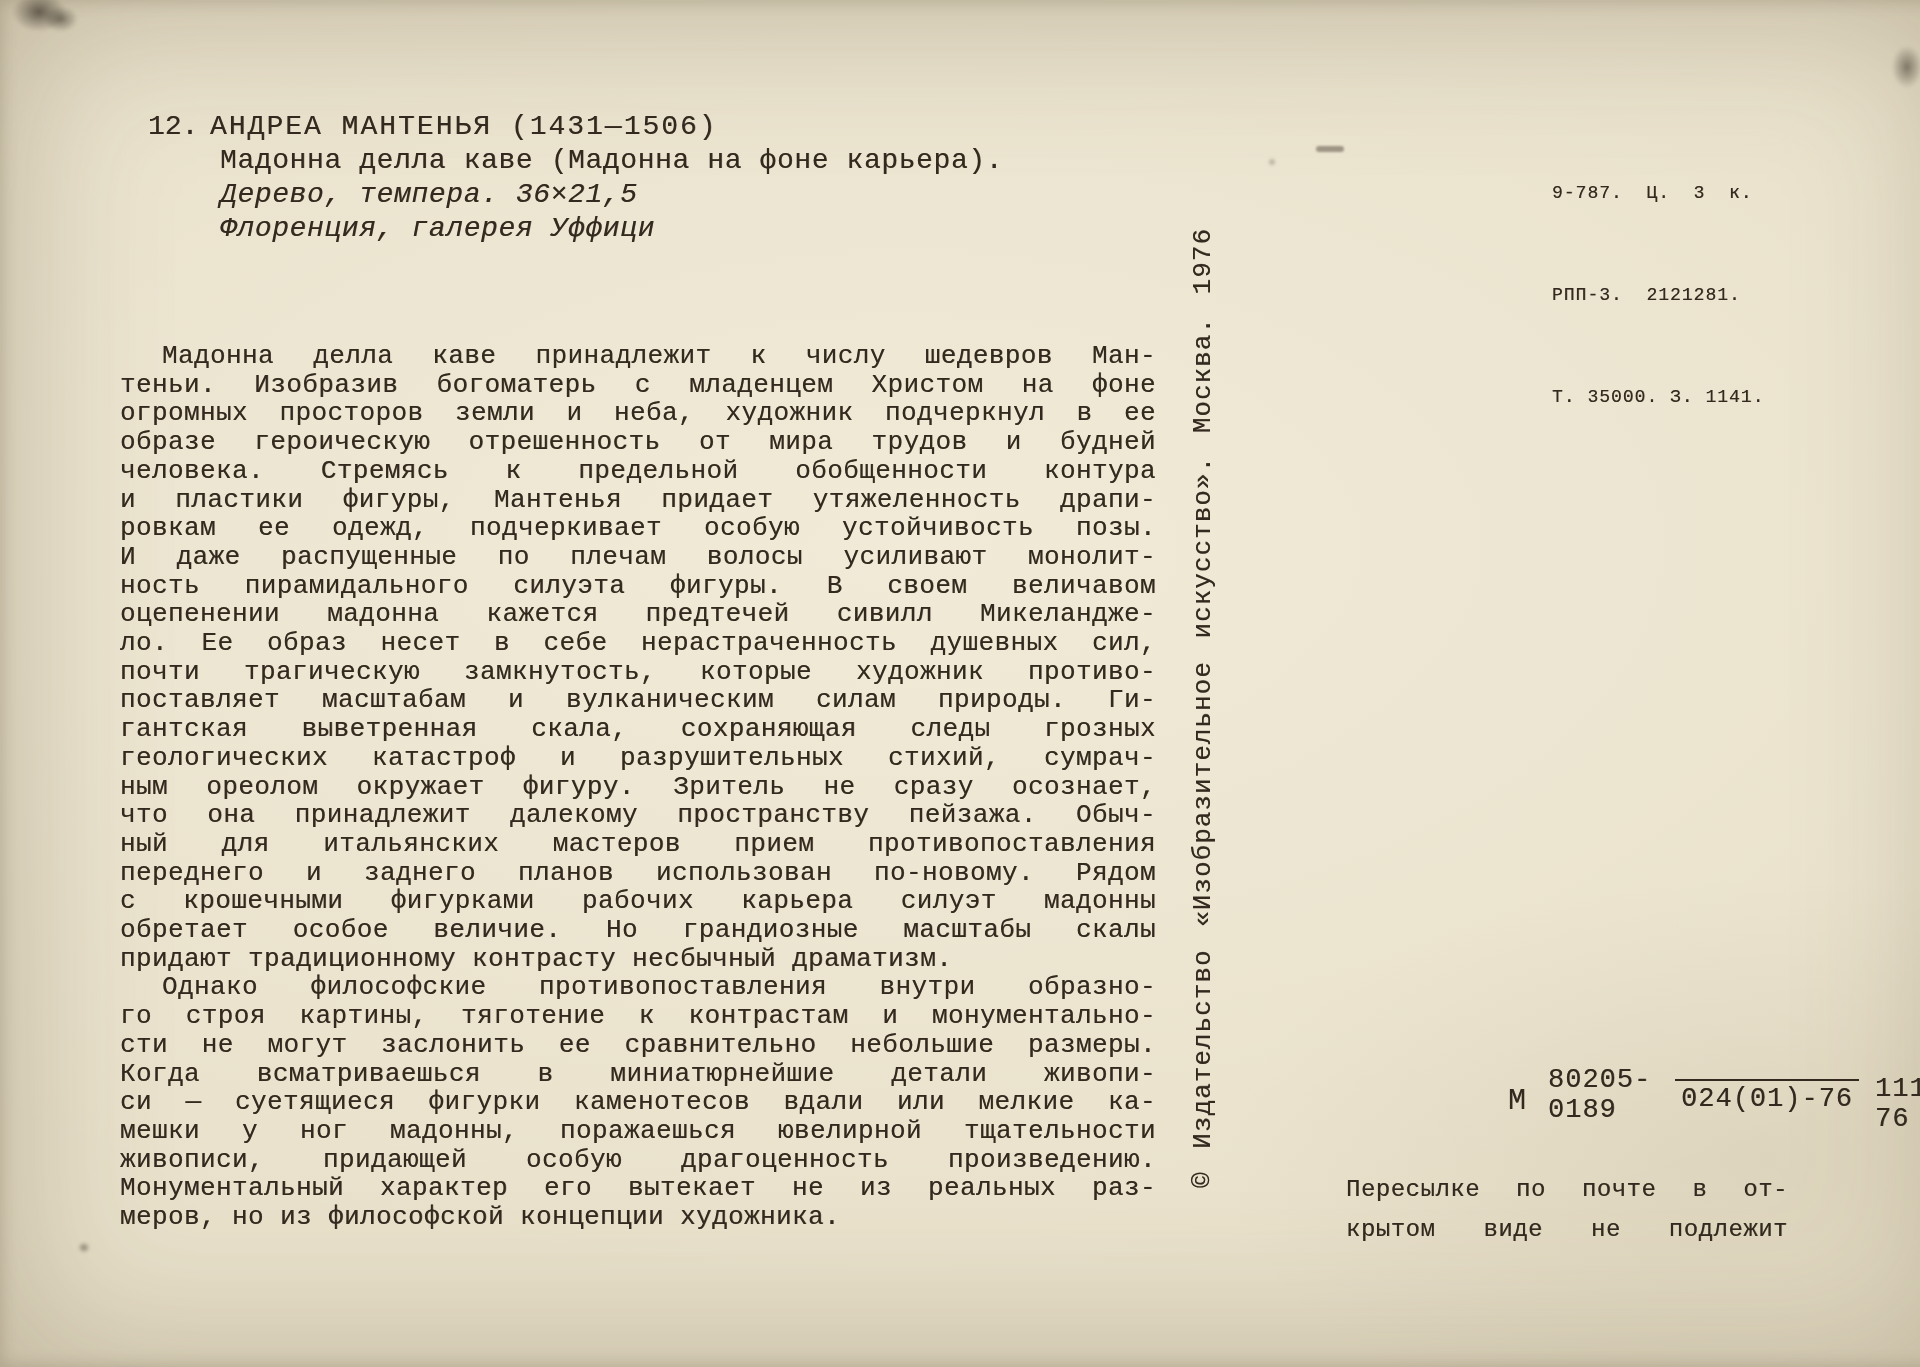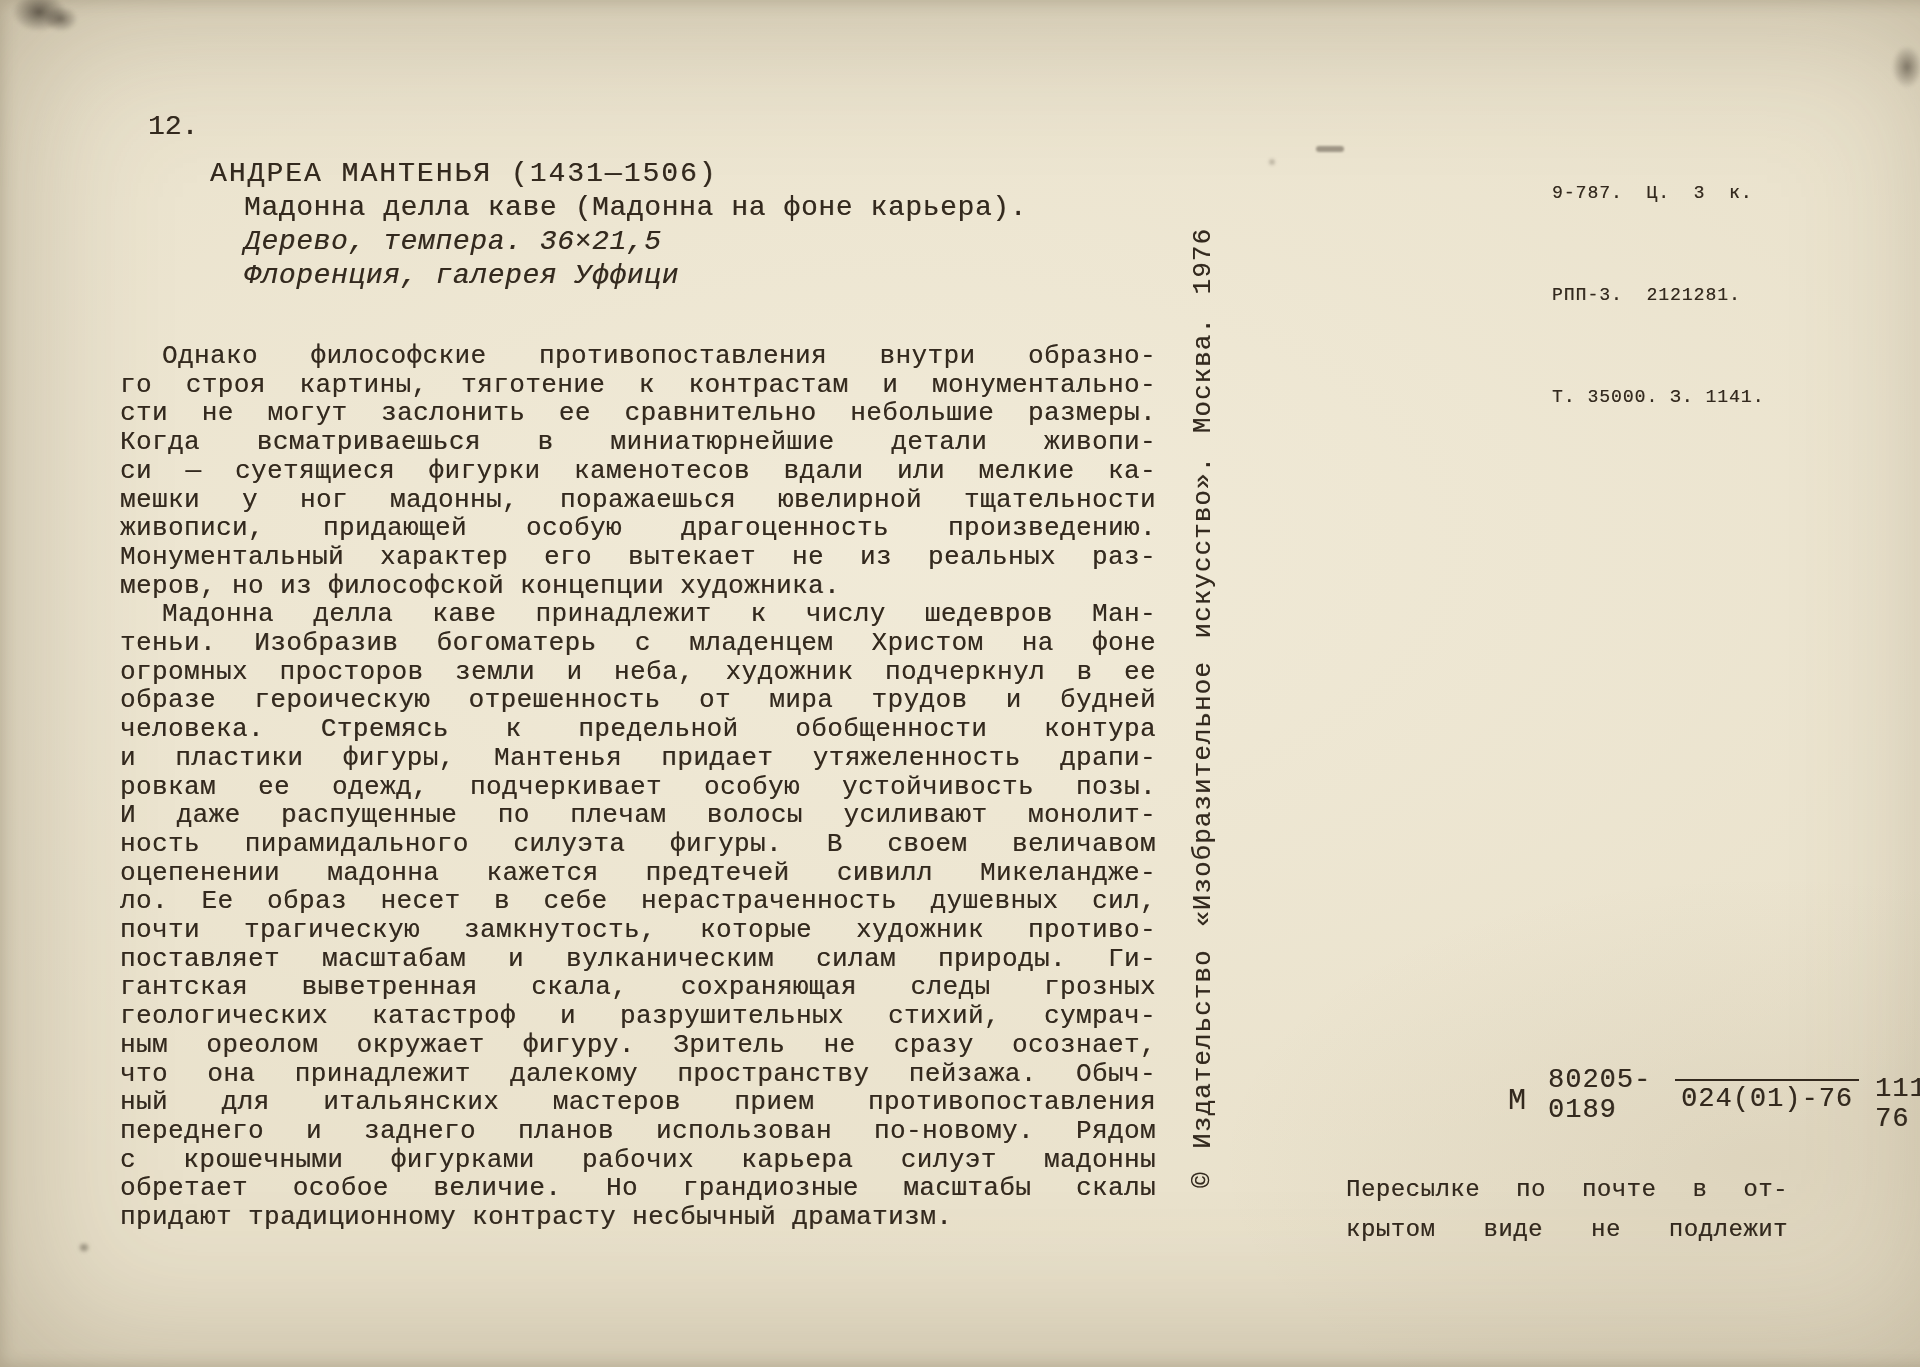--- a/index.html
+++ b/index.html
@@ -34,22 +34,22 @@
         background: radial-gradient(ellipse, rgba(40,32,22,0.45), rgba(40,32,22,0) 75%); }
   .a4 { left: 1316px; top: 146px; width: 28px; height: 6px; border-radius: 3px; filter: blur(1px);
         background: rgba(45,36,25,0.4); }
   .a5 { left: 1268px; top: 158px; width: 8px; height: 8px;
         background: radial-gradient(ellipse, rgba(45,36,25,0.35), rgba(45,36,25,0) 75%); }
 
   
   .caption { position: absolute; left: 148px; top: 110px; font-size: 28px; line-height: 34px; }
   .cap-row { display: flex; }
   .cap-num { width: 62px; }
-  .cap-artist { letter-spacing: 2px; margin-top: 47px; }
-  .cap-line { margin-left: 96px; letter-spacing: 0.6px; }
+  .cap-artist { letter-spacing: 2px; }
+  .cap-line { margin-left: 72px; letter-spacing: 0.6px; }
   .italic { font-style: italic; }
 
   
   .printinfo { position: absolute; left: 1552px; top: 108px; font-size: 18px;
                line-height: 34px; letter-spacing: 1px; white-space: pre; }
 
   
   .essay { position: absolute; left: 120px; top: 342px; width: 1036px; font-size: 26px; }
   .para { margin: 0; }
   .para .bline { line-height: 28.7px; letter-spacing: 0.4px;
@@ -100,31 +100,20 @@
   </div>
 
   <div class="printinfo">
     <div>9-787.  Ц.  3  к.</div>
     <div>РПП-3.  2121281.</div>
     <div>Т. 35000. З. 1141.</div>
   </div>
 
   <div class="essay">
     <div class="para">
-        <div class="bline">Однако философские противопоставления внутри образно-</div>
-        <div class="bline">го строя картины, тяготение к контрастам и монументально-</div>
-        <div class="bline">сти не могут заслонить ее сравнительно небольшие размеры.</div>
-        <div class="bline">Когда всматриваешься в миниатюрнейшие детали живопи-</div>
-        <div class="bline">си — суетящиеся фигурки каменотесов вдали или мелкие ка-</div>
-        <div class="bline">мешки у ног мадонны, поражаешься ювелирной тщательности</div>
-        <div class="bline">живописи, придающей особую драгоценность произведению.</div>
-        <div class="bline">Монументальный характер его вытекает не из реальных раз-</div>
-        <div class="bline">меров, но из философской концепции художника.</div>
-      </div>
-    <div class="para">
         <div class="bline">Мадонна делла каве принадлежит к числу шедевров Ман-</div>
         <div class="bline">теньи. Изобразив богоматерь с младенцем Христом на фоне</div>
         <div class="bline">огромных просторов земли и неба, художник подчеркнул в ее</div>
         <div class="bline">образе героическую отрешенность от мира трудов и будней</div>
         <div class="bline">человека. Стремясь к предельной обобщенности контура</div>
         <div class="bline">и пластики фигуры, Мантенья придает утяжеленность драпи-</div>
         <div class="bline">ровкам ее одежд, подчеркивает особую устойчивость позы.</div>
         <div class="bline">И даже распущенные по плечам волосы усиливают монолит-</div>
         <div class="bline">ность пирамидального силуэта фигуры. В своем величавом</div>
         <div class="bline">оцепенении мадонна кажется предтечей сивилл Микеландже-</div>
@@ -134,20 +123,31 @@
         <div class="bline">гантская выветренная скала, сохраняющая следы грозных</div>
         <div class="bline">геологических катастроф и разрушительных стихий, сумрач-</div>
         <div class="bline">ным ореолом окружает фигуру. Зритель не сразу осознает,</div>
         <div class="bline">что она принадлежит далекому пространству пейзажа. Обыч-</div>
         <div class="bline">ный для итальянских мастеров прием противопоставления</div>
         <div class="bline">переднего и заднего планов использован по-новому. Рядом</div>
         <div class="bline">с крошечными фигурками рабочих карьера силуэт мадонны</div>
         <div class="bline">обретает особое величие. Но грандиозные масштабы скалы</div>
         <div class="bline">придают традиционному контрасту несбычный драматизм.</div>
       </div>
+    <div class="para">
+        <div class="bline">Однако философские противопоставления внутри образно-</div>
+        <div class="bline">го строя картины, тяготение к контрастам и монументально-</div>
+        <div class="bline">сти не могут заслонить ее сравнительно небольшие размеры.</div>
+        <div class="bline">Когда всматриваешься в миниатюрнейшие детали живопи-</div>
+        <div class="bline">си — суетящиеся фигурки каменотесов вдали или мелкие ка-</div>
+        <div class="bline">мешки у ног мадонны, поражаешься ювелирной тщательности</div>
+        <div class="bline">живописи, придающей особую драгоценность произведению.</div>
+        <div class="bline">Монументальный характер его вытекает не из реальных раз-</div>
+        <div class="bline">меров, но из философской концепции художника.</div>
+      </div>
   </div>
 
   <div class="vcredit">© Издательство «Изобразительное искусство». Москва. 1976</div>
 
   <div class="catalog">
     <span class="cat-m">М</span>
     <span class="cat-frac">
       <span class="cat-num">80205-0189</span>
       <span class="cat-den">024(01)-76</span>
     </span>

